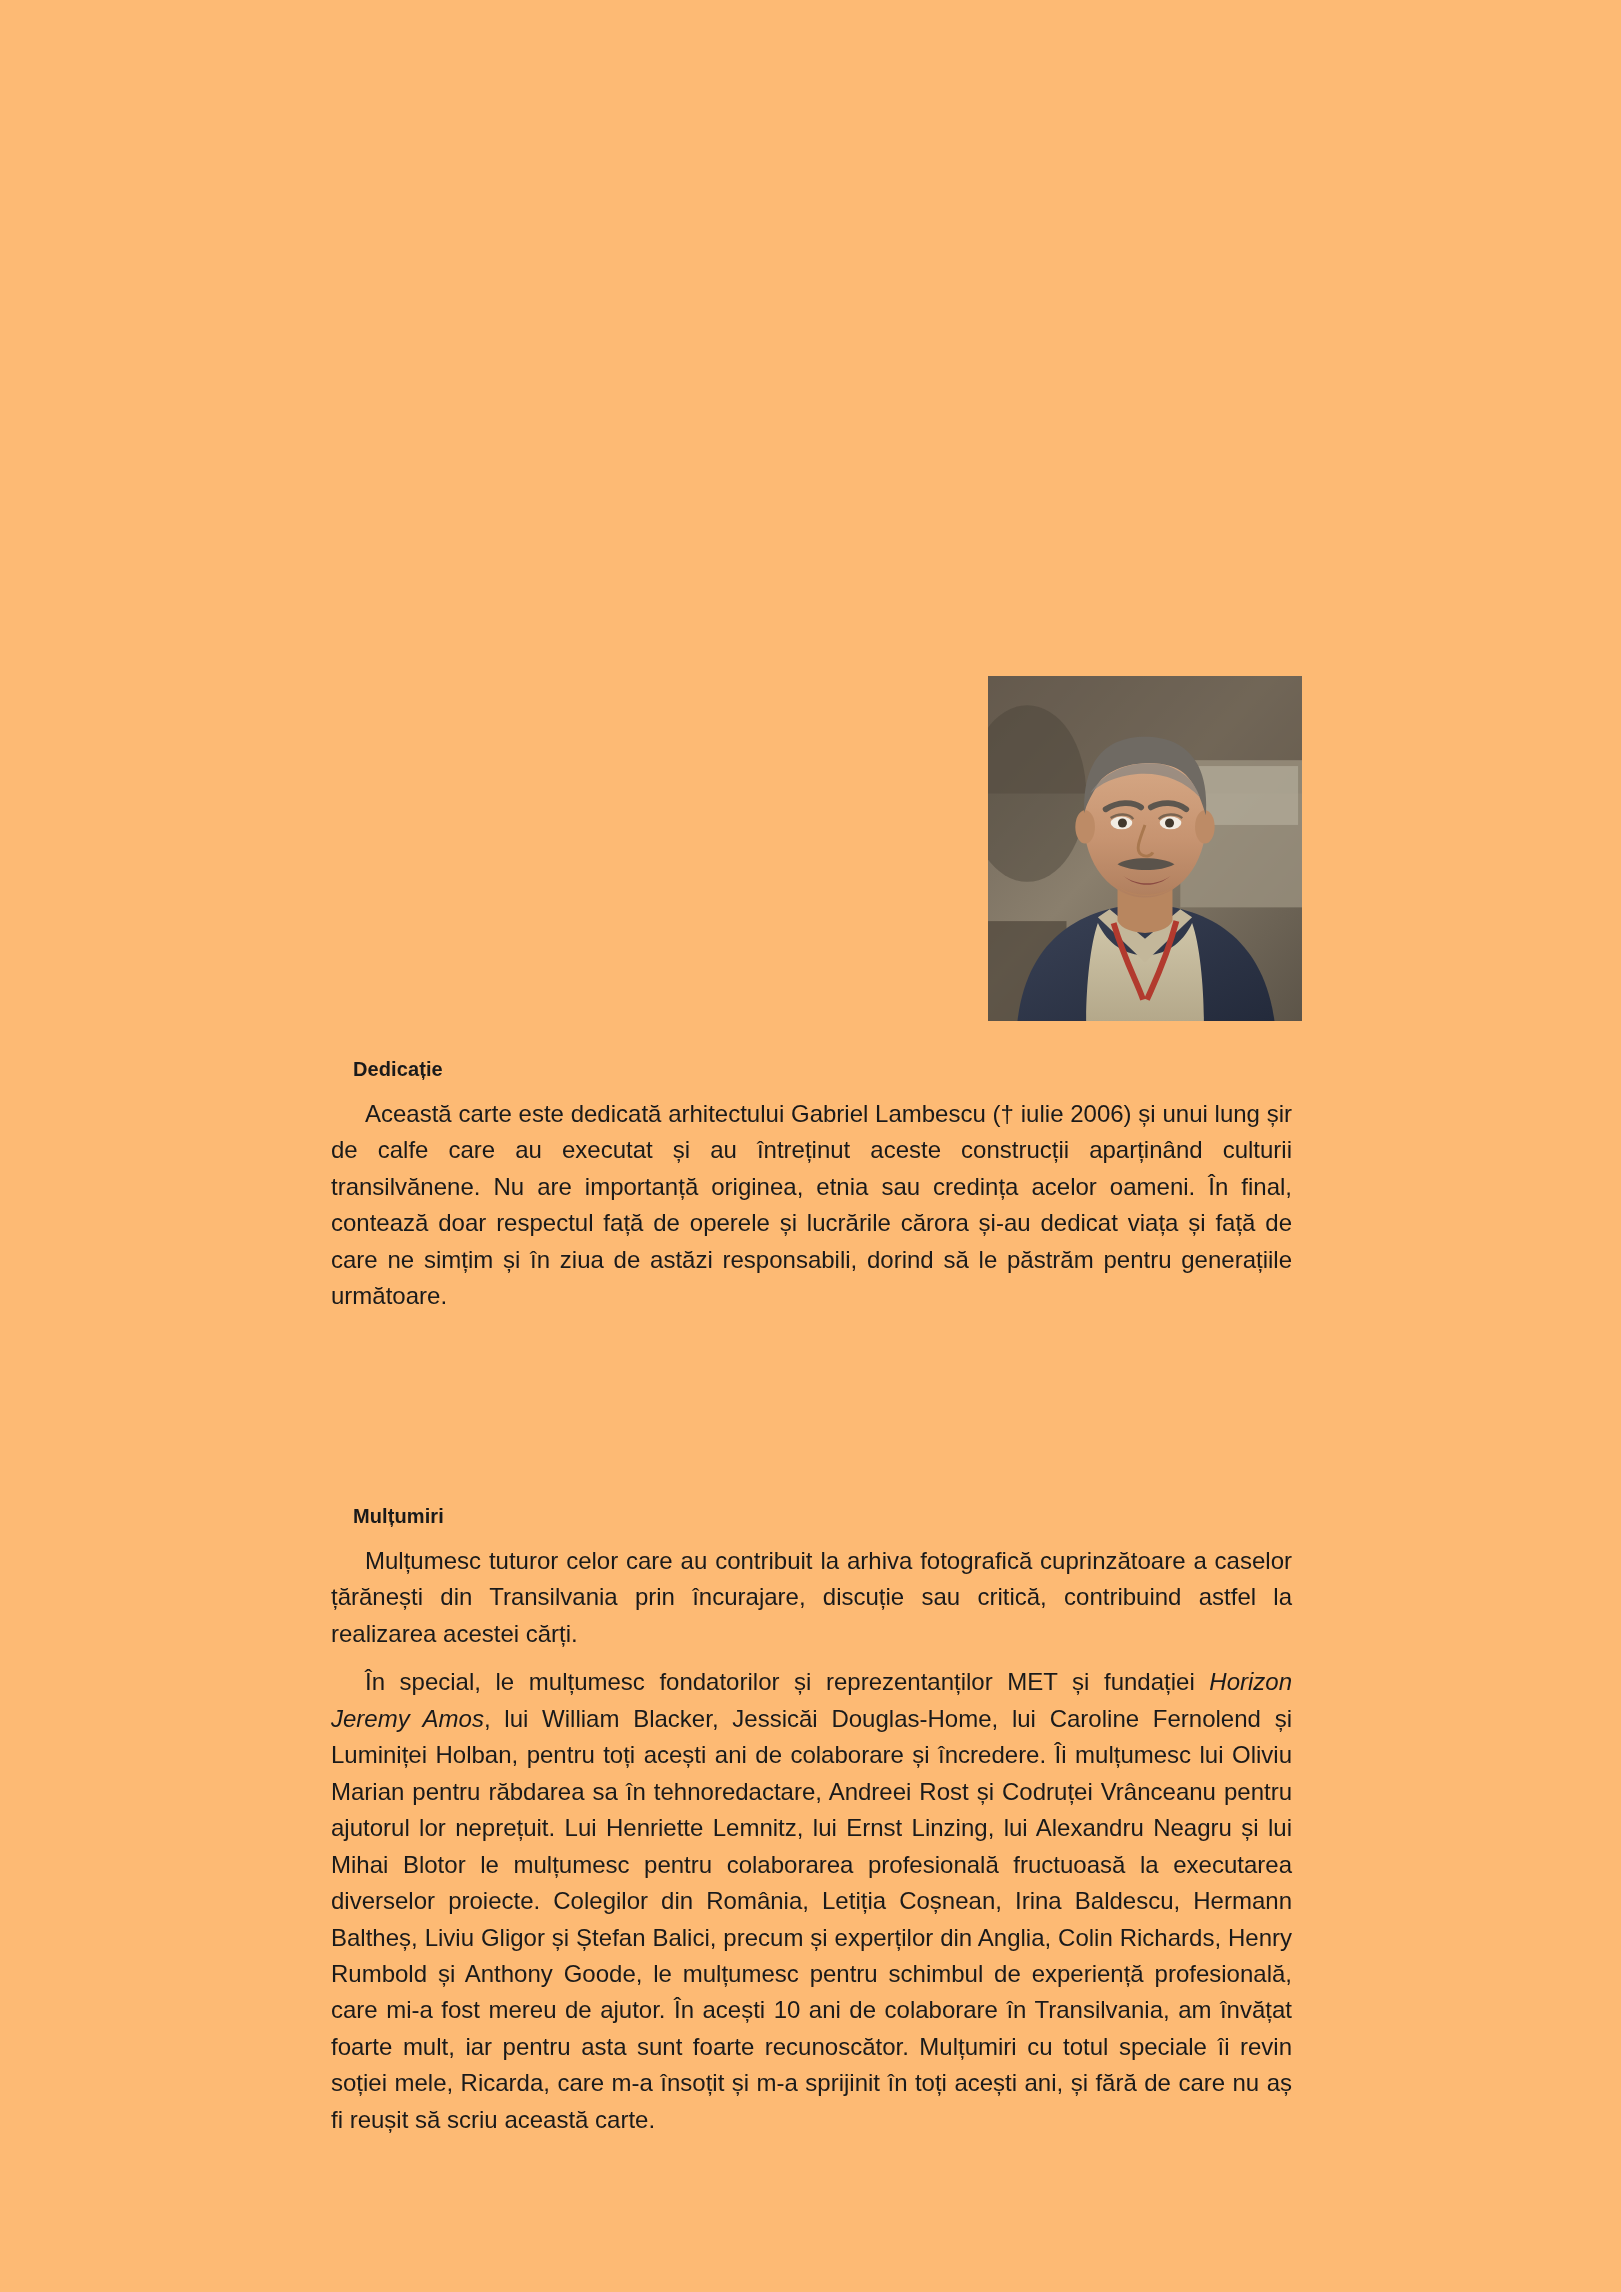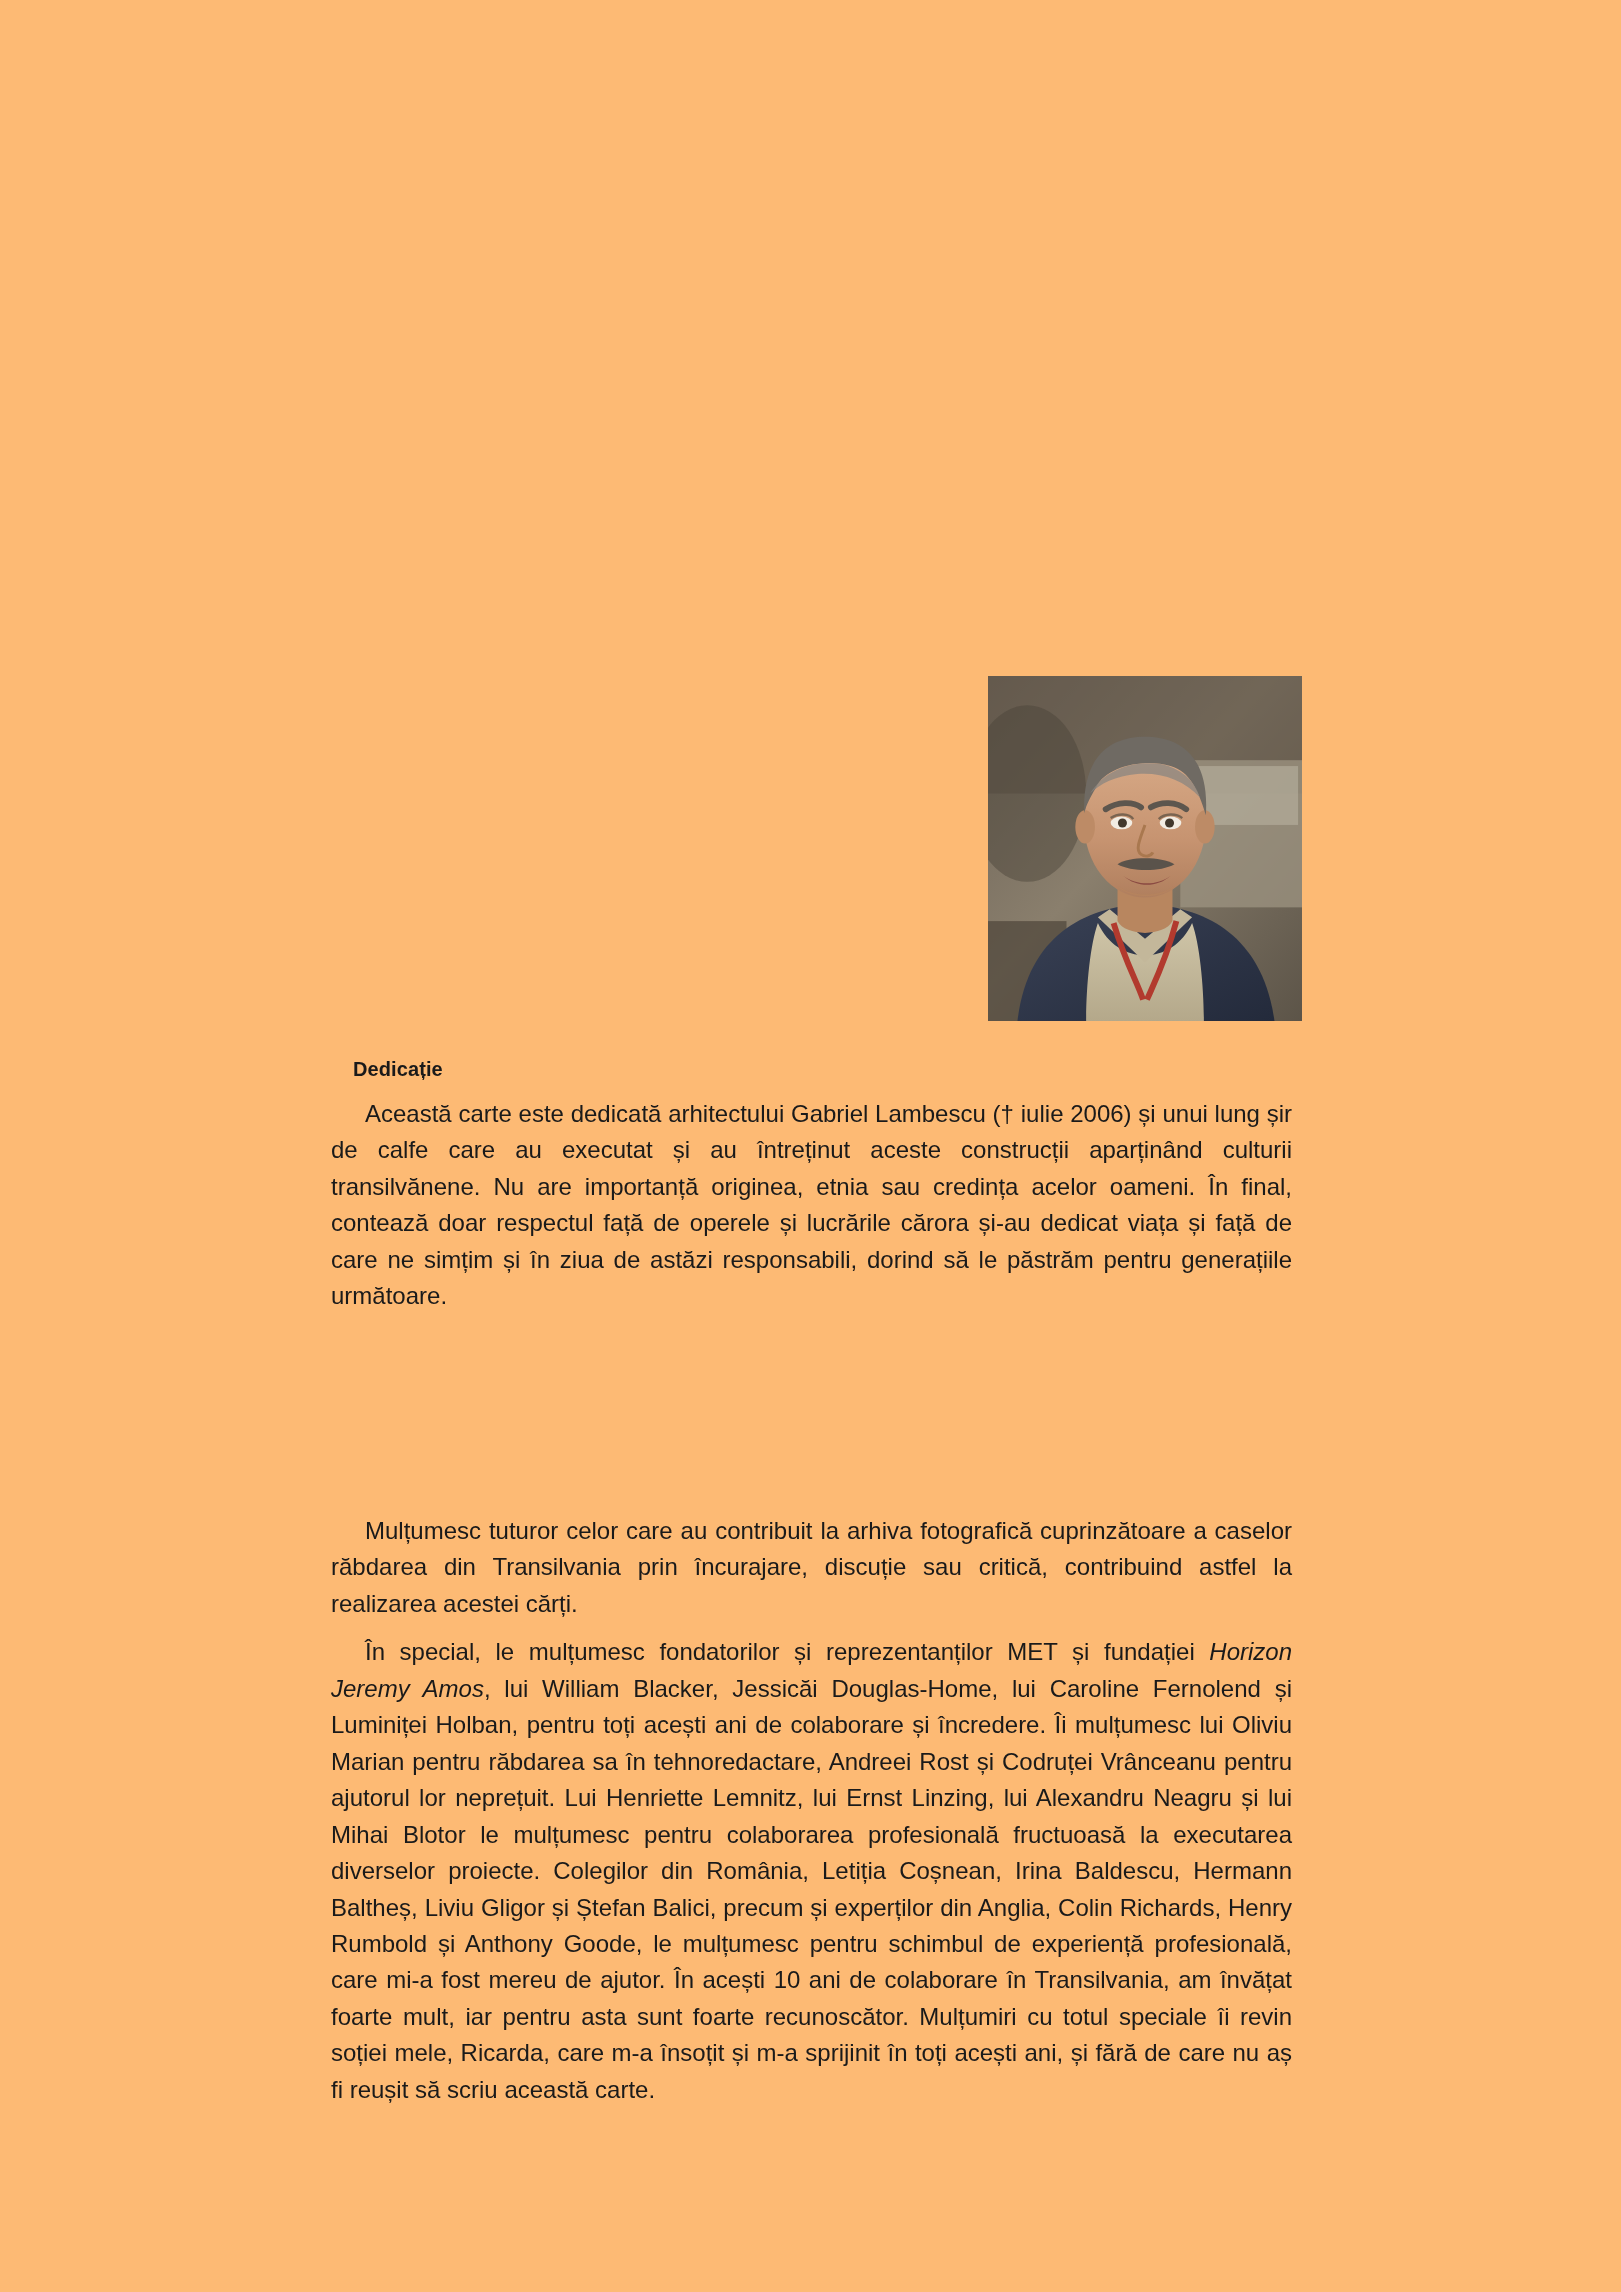--- a/index.html
+++ b/index.html
@@ -138,19 +138,20 @@
     </svg>
   </div>
 
   <div class="content">
 
     <div class="section-title">Dedicație</div>
     <p class="body">Această carte este dedicată arhitectului Gabriel Lambescu († iulie 2006) și unui lung șir  de calfe care au executat și au întreținut aceste construcții aparținând culturii transilvănene. Nu are importanță originea, etnia sau credința acelor oameni. În final, contează doar respectul față de operele și lucrările cărora și-au dedicat viața și față de care ne simțim și în ziua de astăzi responsabili, dorind să le păstrăm pentru generațiile următoare.</p>
 
     <div class="gap-large"></div>
 
-    <p class="body">Mulțumesc tuturor celor care au contribuit la arhiva fotografică cuprinzătoare a caselor răbdarea din Transilvania prin încurajare, discuție sau critică, contribuind astfel la realizarea acestei cărți.</p>
+    <div class="section-title">Mulțumiri</div>
+    <p class="body">Mulțumesc tuturor celor care au contribuit la arhiva fotografică cuprinzătoare a caselor țărănești din Transilvania prin încurajare, discuție sau critică, contribuind astfel la realizarea acestei cărți.</p>
     <p class="body">În special, le mulțumesc fondatorilor și reprezentanților MET și fundației <em class="ital">Horizon Jeremy Amos</em>, lui William Blacker, Jessicăi Douglas-Home, lui Caroline Fernolend și Luminiței Holban, pentru toți acești ani de colaborare și încredere. Îi mulțumesc lui Oliviu Marian pentru răbdarea sa în tehnoredactare, Andreei Rost și Codruței Vrânceanu pentru ajutorul lor neprețuit. Lui Henriette Lemnitz, lui Ernst Linzing, lui Alexandru Neagru și lui Mihai Blotor le mulțumesc pentru colaborarea profesională fructuoasă la executarea diverselor proiecte. Colegilor din România, Letiția Coșnean, Irina Baldescu, Hermann Baltheș, Liviu Gligor și Ștefan Balici, precum și experților din Anglia, Colin Richards, Henry Rumbold și Anthony Goode, le mulțumesc pentru schimbul de experiență profesională, care mi-a fost mereu de ajutor. În acești 10 ani de colaborare în Transilvania, am învățat foarte mult, iar pentru asta sunt foarte recunoscător. Mulțumiri cu totul speciale îi revin soției mele, Ricarda, care m-a însoțit și m-a sprijinit în toți acești ani, și fără de care nu aș fi reușit să scriu această carte.</p>
 
   </div>
 
 </div>
 
 
 </body></html>

